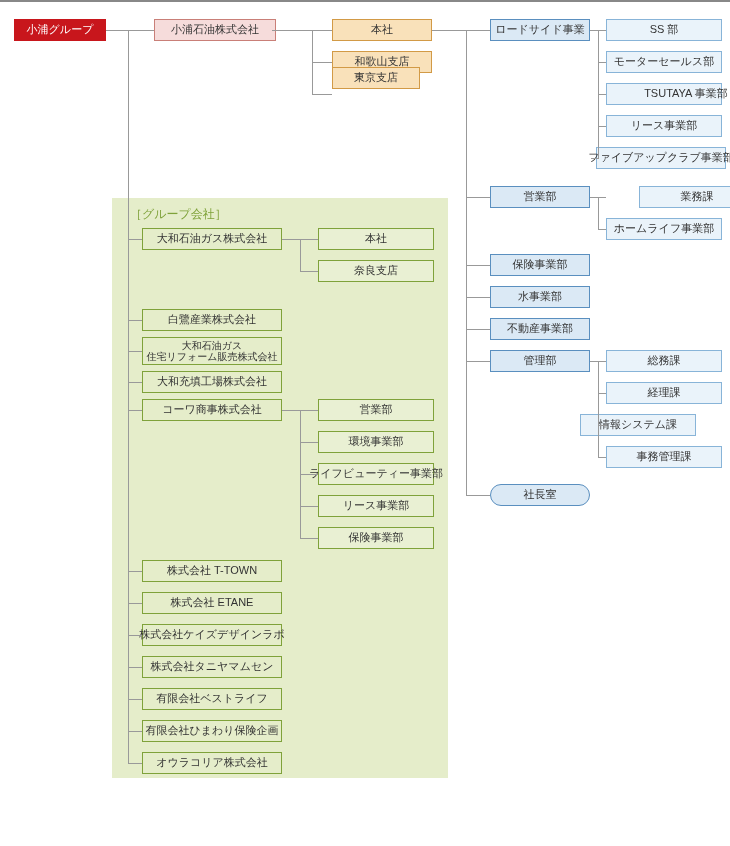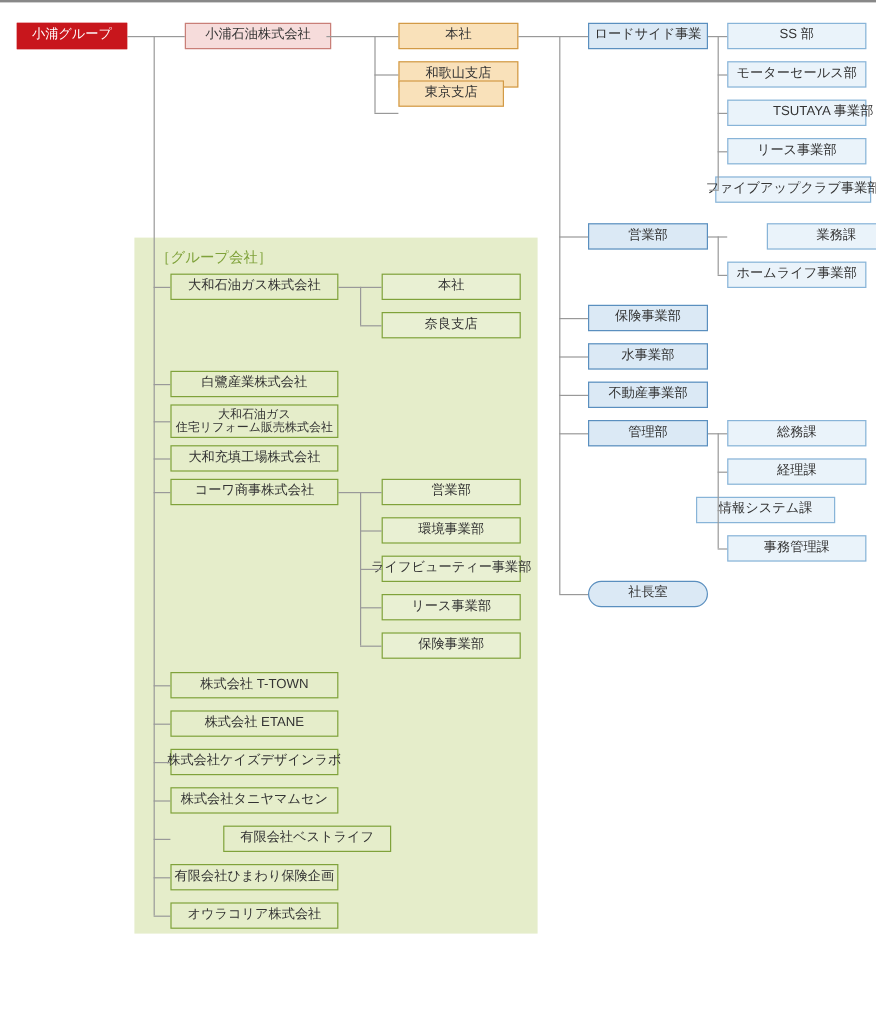--- a/index.html
+++ b/index.html
@@ -89,21 +89,21 @@
   <div class="node green" style="left:142px; top:307px; width:140px; height:22px;">白鷺産業株式会社</div>
   <div class="node green" style="left:142px; top:335px; width:140px; height:28px; white-space:normal; font-size:10px; line-height:1.1;">
        <span>大和石油ガス<br>住宅リフォーム販売株式会社</span>
   </div>
   <div class="node green" style="left:142px; top:369px; width:140px; height:22px;">大和充填工場株式会社</div>
   <div class="node green" style="left:142px; top:558px; width:140px; height:22px;">株式会社 T-TOWN</div>
   <div class="node green" style="left:142px; top:397px; width:140px; height:22px;">コーワ商事株式会社</div>
   <div class="node green" style="left:142px; top:590px; width:140px; height:22px;">株式会社 ETANE</div>
   <div class="node green" style="left:142px; top:622px; width:140px; height:22px;">株式会社ケイズデザインラボ</div>
   <div class="node green" style="left:142px; top:654px; width:140px; height:22px;">株式会社タニヤマムセン</div>
-  <div class="node green" style="left:142px; top:686px; width:140px; height:22px;margin-left:44px;">有限会社ベストライフ</div>
+  <div class="node green" style="left:142px; top:686px; width:140px; height:22px;">有限会社ベストライフ</div>
   <div class="node green" style="left:142px; top:718px; width:140px; height:22px;">有限会社ひまわり保険企画</div>
   <div class="node green" style="left:142px; top:750px; width:140px; height:22px;">オウラコリア株式会社</div>
 
   <div class="node lgreen" style="left:318px; top:226px; width:116px; height:22px;">本社</div>
   <div class="node lgreen" style="left:318px; top:258px; width:116px; height:22px;">奈良支店</div>
 
   <div class="node lgreen" style="left:318px; top:397px; width:116px; height:22px;">営業部</div>
   <div class="node lgreen" style="left:318px; top:429px; width:116px; height:22px;">環境事業部</div>
   <div class="node lgreen" style="left:318px; top:461px; width:116px; height:22px;">ライフビューティー事業部</div>
   <div class="node lgreen" style="left:318px; top:493px; width:116px; height:22px;">リース事業部</div>

